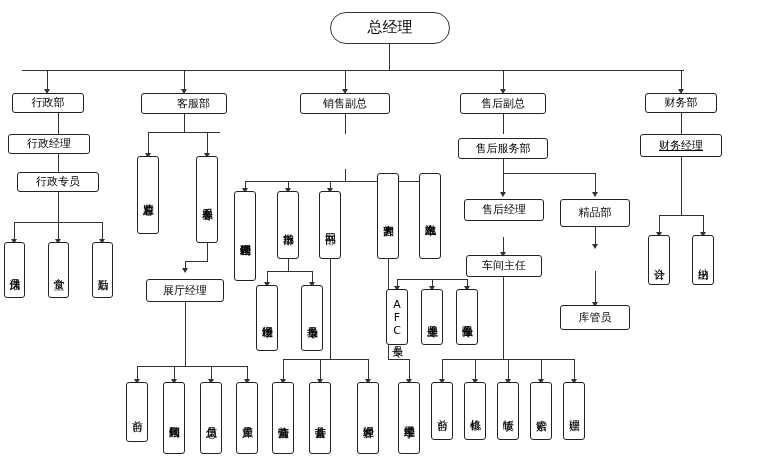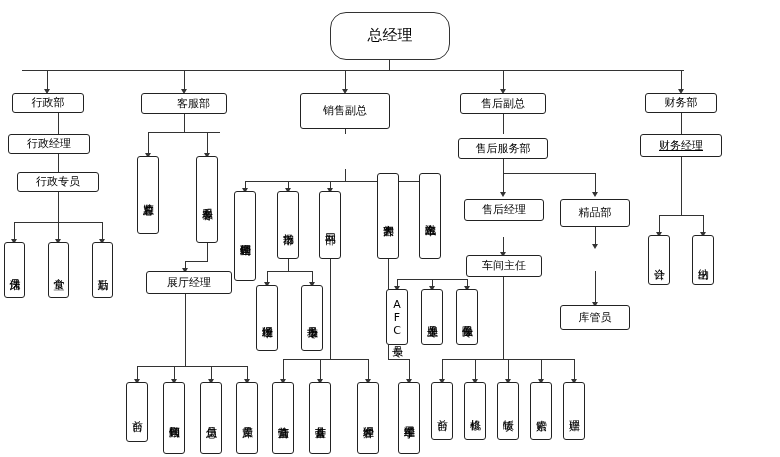--- a/index.html
+++ b/index.html
@@ -187,39 +187,39 @@
   <div class="arrow" style="left:591.5px;top:302px;"></div>
 
   <div class="line v" style="left:681px;top:112px;height:22px;"></div>
   <div class="line v" style="left:681px;top:157px;height:58px;"></div>
   <div class="line h" style="left:659px;top:215px;width:44px;"></div>
   <div class="line v" style="left:659px;top:215px;height:20px;"></div>
   <div class="line v" style="left:703px;top:215px;height:20px;"></div>
   <div class="arrow" style="left:655.5px;top:232px;"></div>
   <div class="arrow" style="left:699.5px;top:232px;"></div>
 
-  <div class="node root" style="left:330px;top:12px;width:120px;height:48px;">总经理</div>
+  <div class="node root" style="left:330px;top:12px;width:120px;height:32px;">总经理</div>
 
   <div class="node" style="left:12px;top:93px;width:72px;height:20px;">行政部</div>
   <div class="node" style="left:141px;top:93px;width:86px;height:21px;padding-left:20px;">客服部</div>
-  <div class="node" style="left:300px;top:93px;width:90px;height:36px;">销售副总</div>
+  <div class="node" style="left:300px;top:93px;width:90px;height:21px;">销售副总</div>
   <div class="node" style="left:645px;top:93px;width:72px;height:20px;">财务部</div>
   <div class="node" style="left:460px;top:93px;width:86px;height:21px;">售后副总</div>
 
   <div class="node" style="left:8px;top:134px;width:82px;height:20px;">行政经理</div>
   <div class="node" style="left:17px;top:172px;width:82px;height:20px;">行政专员</div>
 
   <div class="node vert" style="left:4px;top:242px;width:21px;height:56px;">保洁员</div>
   <div class="node vert" style="left:48px;top:242px;width:21px;height:56px;">食堂</div>
   <div class="node vert" style="left:92px;top:242px;width:21px;height:56px;">后勤</div>
 
   <div class="node vert" style="left:137px;top:156px;width:22px;height:78px;">客户总监</div>
   <div class="node vert" style="left:196px;top:156px;width:22px;height:87px;">客服专员</div>
 
-  <div class="node" style="left:146px;top:271px;width:86px;height:23px;">展厅经理</div>
+  <div class="node" style="left:146px;top:279px;width:78px;height:23px;">展厅经理</div>
 
   <div class="node vert" style="left:126px;top:382px;width:22px;height:60px;">前台</div>
   <div class="node vert" style="left:163px;top:382px;width:22px;height:72px;">销售顾问</div>
   <div class="node vert" style="left:200px;top:382px;width:22px;height:72px;">信息员</div>
   <div class="node vert" style="left:236px;top:382px;width:22px;height:72px;">库管员</div>
 
 
   <div class="node vert" style="left:234px;top:191px;width:22px;height:90px;">销售副经理</div>
   <div class="node vert" style="left:277px;top:191px;width:22px;height:68px;">市场部</div>
   <div class="node vert" style="left:319px;top:191px;width:22px;height:68px;">二网部</div>

